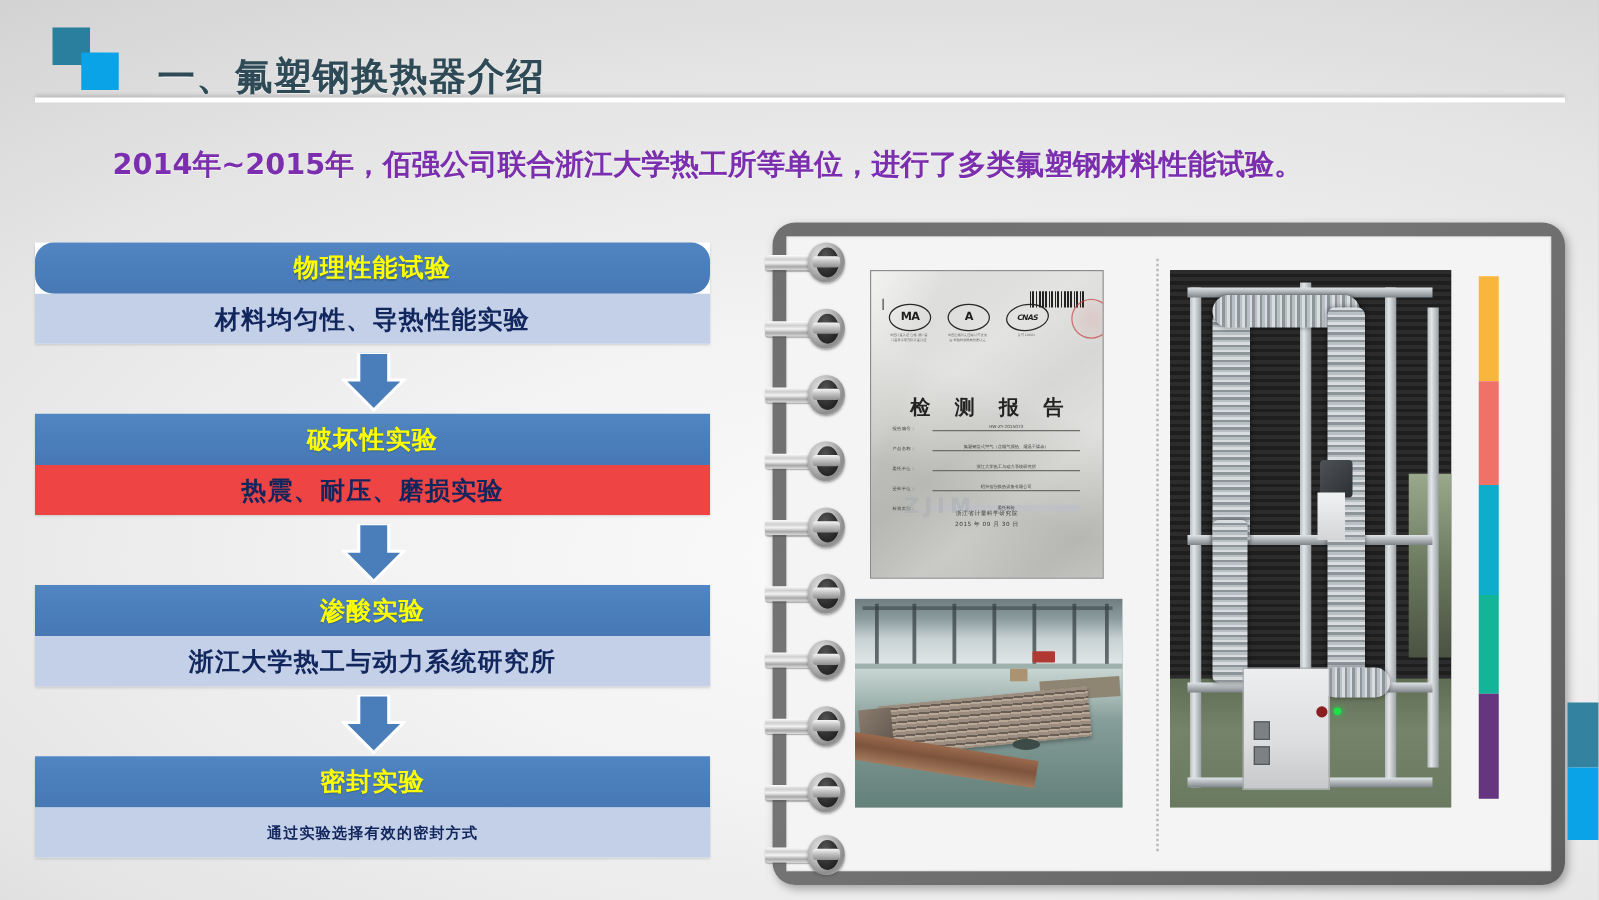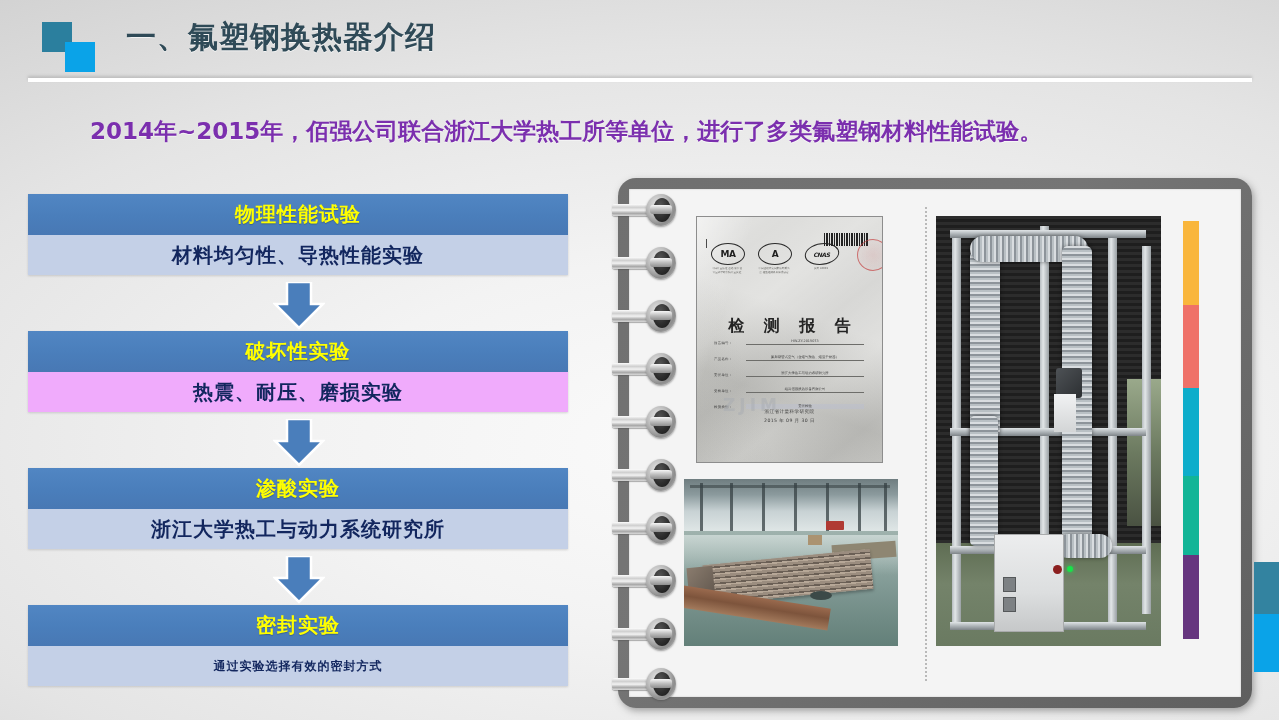--- a/index.html
+++ b/index.html
@@ -475,40 +475,40 @@
 </head>
 <body>
 
 <div id="slide">
 
   <div id="header-deco">
     <div class="deco-sq" id="deco-sq-dark" style="background: rgb(43, 127, 158);"></div>
     <div class="deco-sq" id="deco-sq-light" style="background: rgb(10, 163, 232);"></div>
   </div>
 
-  <div id="page-title" style="color: rgb(47, 74, 87);">一、氟塑钢换热器介绍</div>
+  <div id="page-title" style="color: rgb(47, 74, 87); margin-top: 24px;">一、氟塑钢换热器介绍</div>
   <div id="title-rule"></div>
 
   <div id="subtitle" style="color: rgb(123, 47, 174);">2014年~2015年，佰强公司联合浙江大学热工所等单位，进行了多类氟塑钢材料性能试验。</div>
 
   <div id="flow">
 
     <div class="flow-step" style="top:0px;">
-      <div class="step-head" style="color: rgb(255, 255, 0);">物理性能试验</div>
+      <div class="step-head" style="color: rgb(255, 255, 0); border-radius: 15px;">物理性能试验</div>
       <div class="step-body" style="background: rgb(196, 208, 231); color: rgb(18, 38, 94);">材料均匀性、导热性能实验</div>
     </div>
     <div class="flow-arrow" style="top:88px;">
       <svg width="52" height="48" viewBox="0 0 52 48">
         <polygon points="14,0 38,0 38,22 50,22 26,46 2,22 14,22" fill="#4a7ebb" stroke="#ffffff" stroke-width="2.5"></polygon>
       </svg>
     </div>
 
     <div class="flow-step" style="top:137px;">
       <div class="step-head" style="color: rgb(255, 255, 0);">破坏性实验</div>
-      <div class="step-body" style="background: #f0abfc; color: rgb(18, 38, 94);">热震、耐压、磨损实验</div>
+      <div class="step-body" style="background: #ef4444; color: rgb(18, 38, 94);">热震、耐压、磨损实验</div>
     </div>
     <div class="flow-arrow" style="top:225px;">
       <svg width="52" height="48" viewBox="0 0 52 48">
         <polygon points="14,0 38,0 38,22 50,22 26,46 2,22 14,22" fill="#4a7ebb" stroke="#ffffff" stroke-width="2.5"></polygon>
       </svg>
     </div>
 
     <div class="flow-step" style="top:274px;">
       <div class="step-head" style="color: rgb(255, 255, 0);">渗酸实验</div>
       <div class="step-body" style="background: rgb(196, 208, 231); color: rgb(18, 38, 94);">浙江大学热工与动力系统研究所</div>

